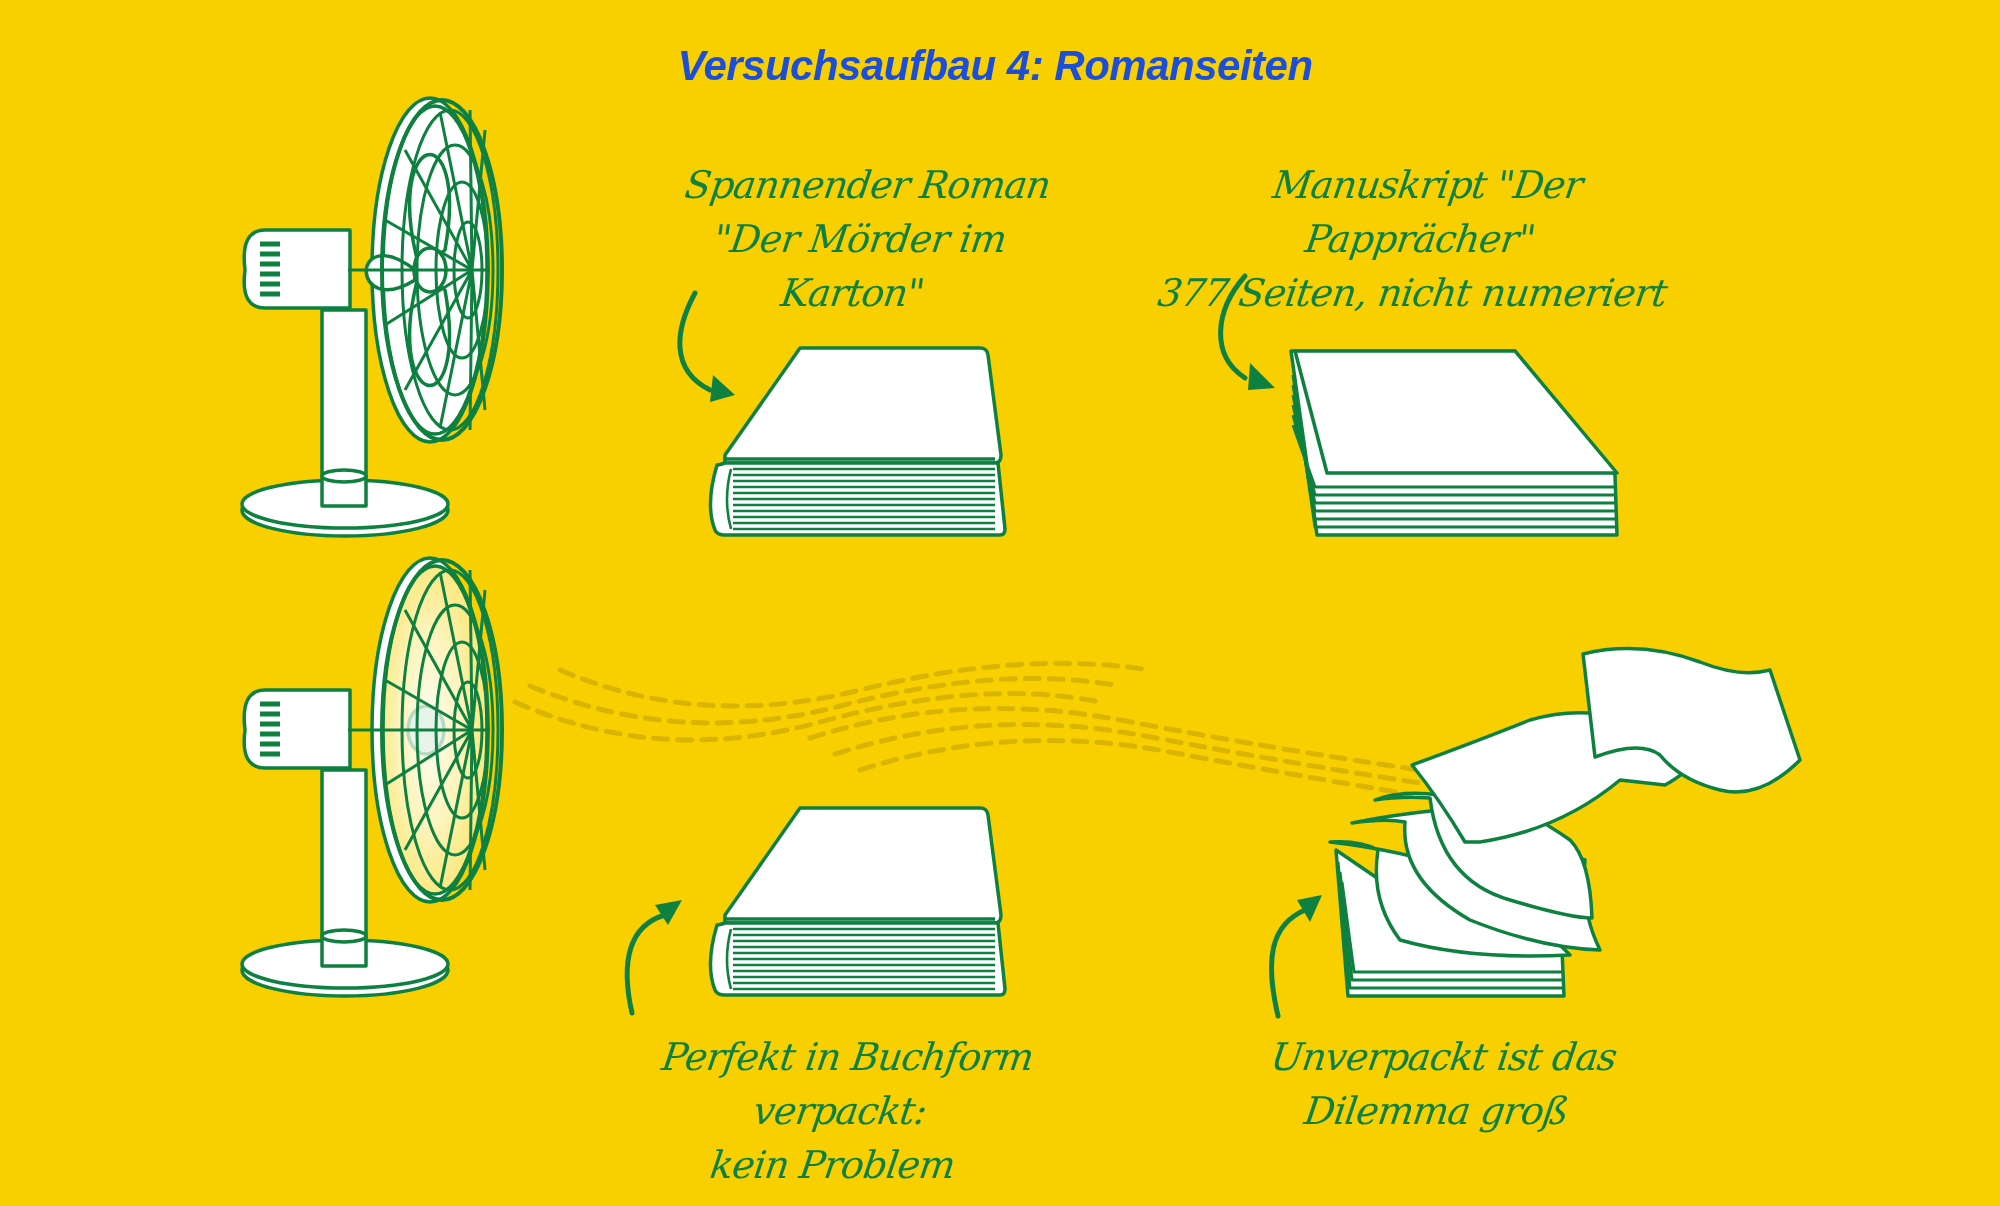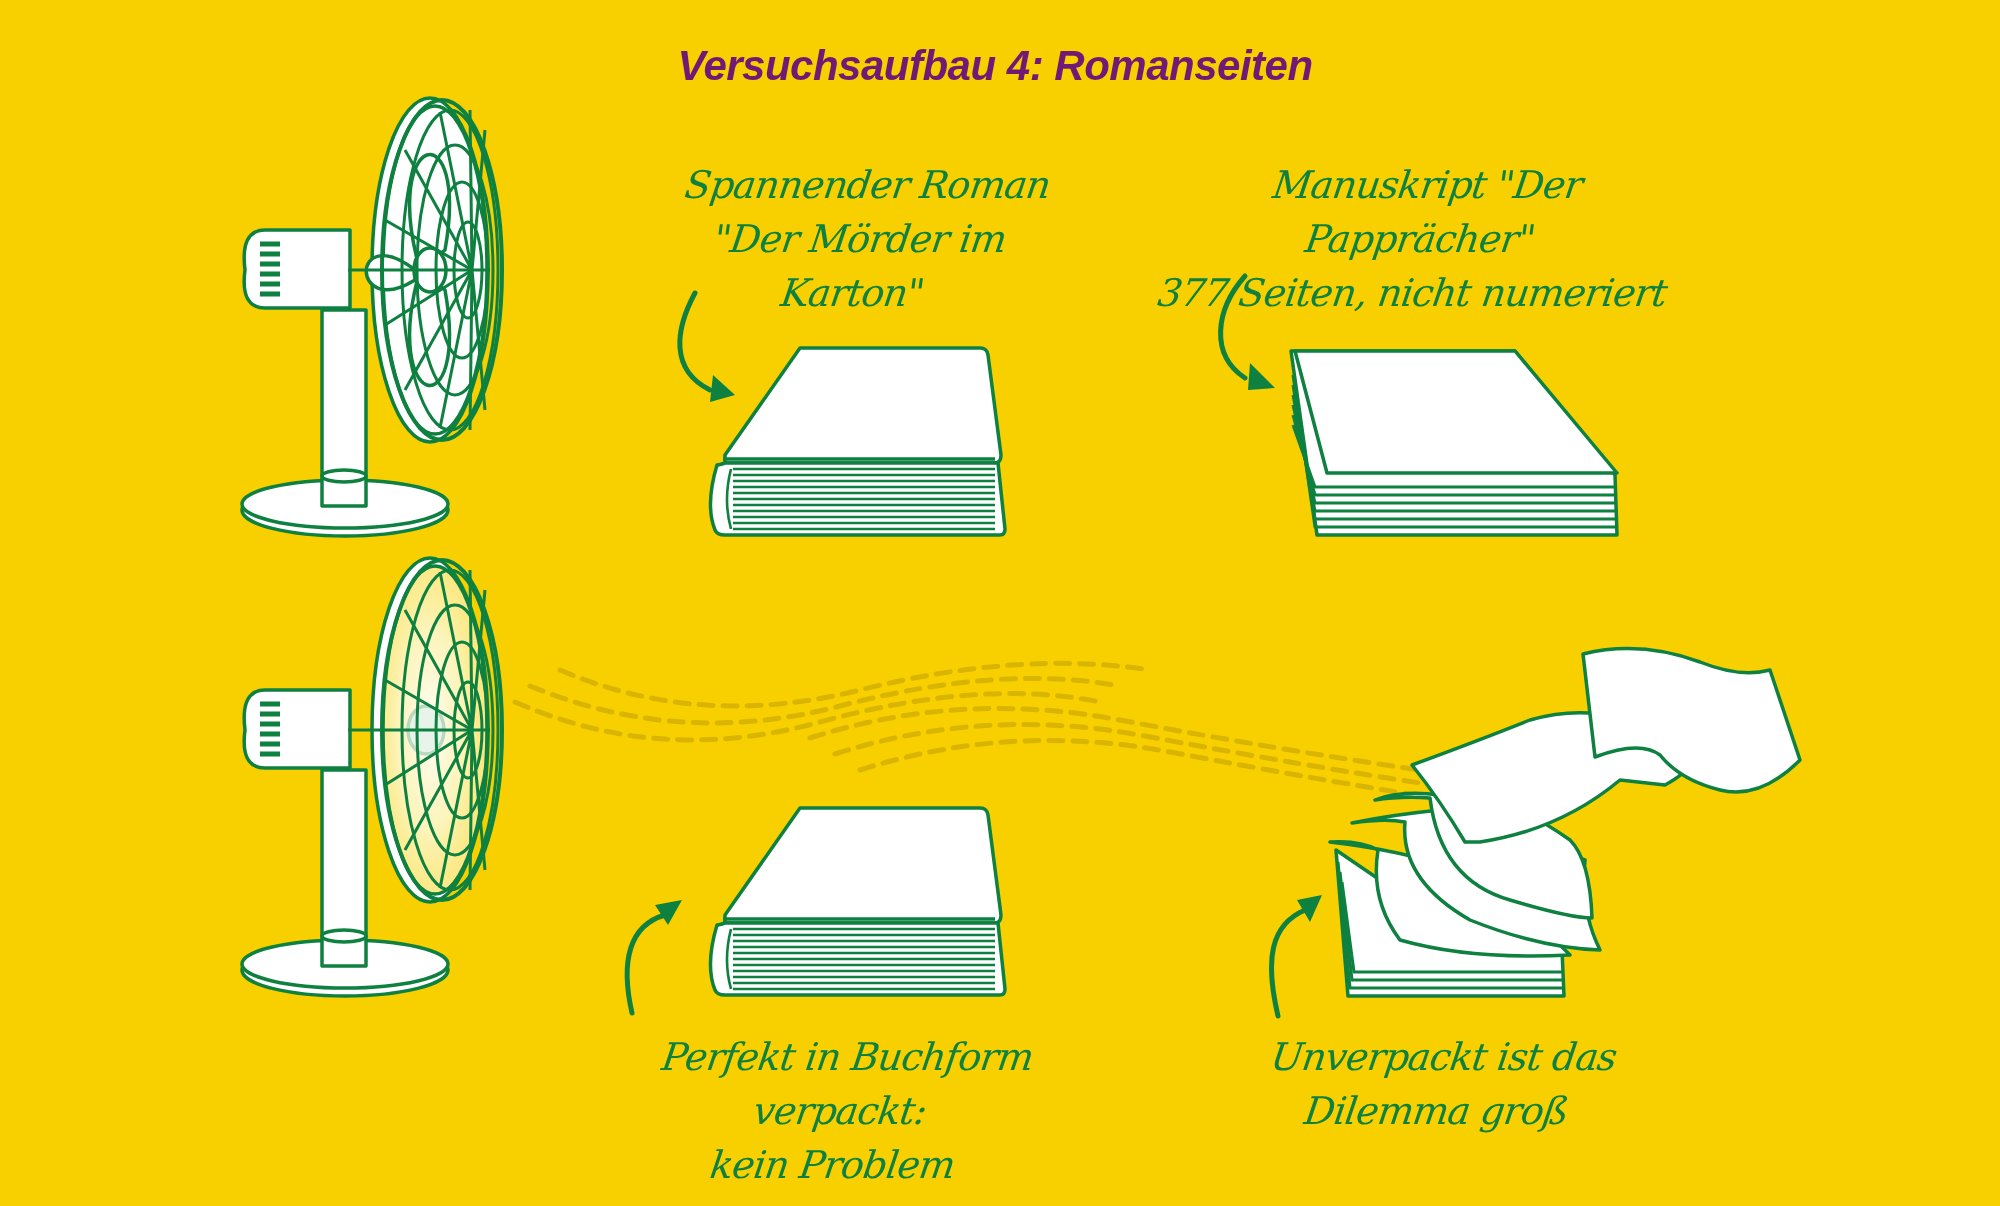--- a/index.html
+++ b/index.html
@@ -7,21 +7,21 @@
     width: 2000px; height: 1206px; overflow: hidden;
     background: #F8D000;
     position: relative;
     font-family: "Liberation Sans", sans-serif;
   }
   .title {
     position: absolute; left: 0; width: 1990px; top: 42px;
     text-align: center;
     font-family: "Liberation Sans", sans-serif;
     font-weight: bold; font-style: italic;
-    font-size: 42px; color: #701a75; letter-spacing: -0.5px;
+    font-size: 42px; color: #1d4ed8; letter-spacing: -0.5px;
   }
   .caption {
     position: absolute;
     font-family: "DejaVu Serif", serif;
     font-style: italic;
     color: #0E8040;
     font-size: 38px;
     line-height: 54px;
     text-align: center;
     letter-spacing: -1px;

